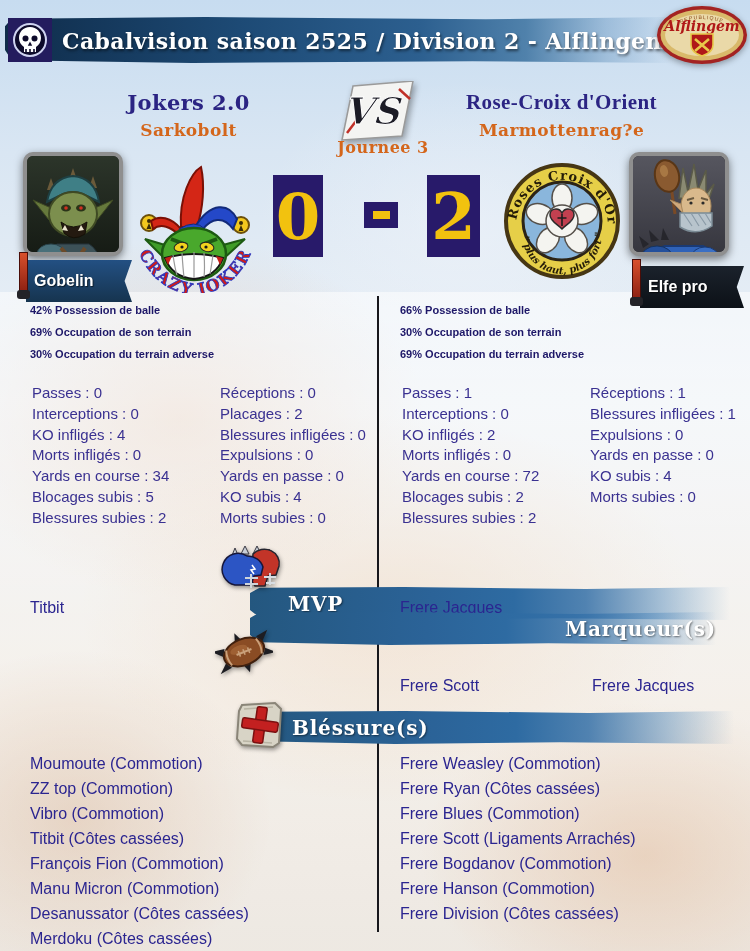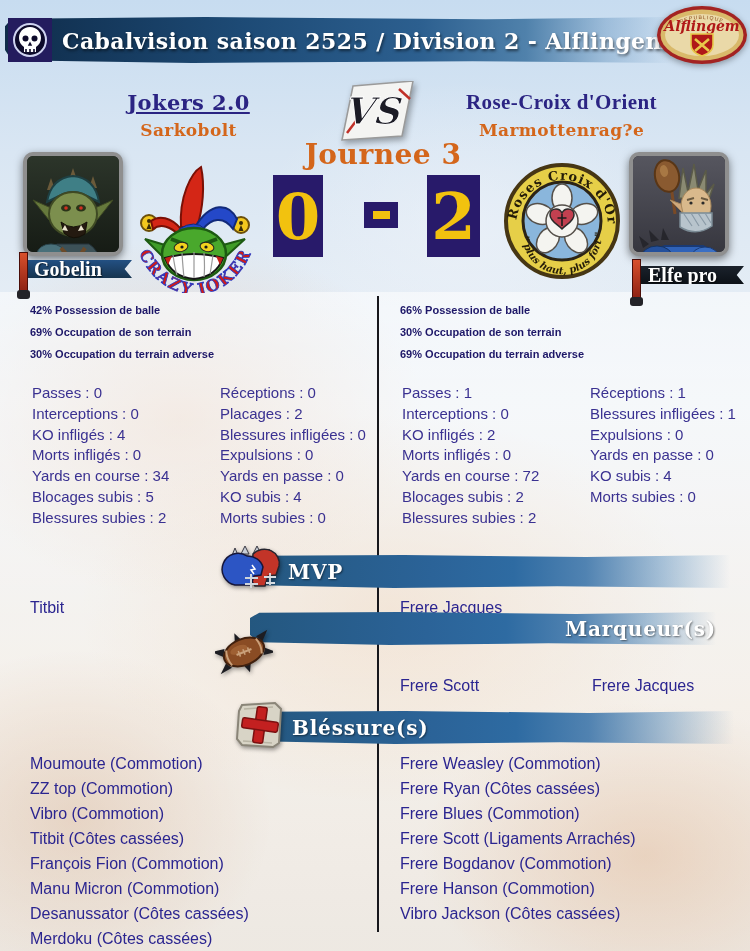--- a/index.html
+++ b/index.html
@@ -23,42 +23,42 @@
     background:linear-gradient(90deg,#0f2c4a 0%,#1c4破 0%,#1d4a75 35%,#2c5f8f 62%,rgba(58,113,159,.85) 78%,rgba(90,140,185,.40) 90%,rgba(120,165,205,0) 100%);
     background:linear-gradient(90deg,#0f2c4a 0%,#1d4a75 35%,#2c5f8f 62%,rgba(58,113,159,.85) 78%,rgba(90,140,185,.40) 90%,rgba(120,165,205,0) 100%);
     clip-path:polygon(0 20%,1% 4%,30% 0,72% 5%,100% 0,100% 100%,70% 96%,28% 100%,1% 94%,0 72%);}
   .header-title{position:absolute;left:62px;top:26px;width:600px;height:30px;line-height:30px;
     color:#fff;font-size:22px;letter-spacing:.4px;text-shadow:1px 2px 3px rgba(0,0,0,.55);white-space:nowrap;}
   .skull-box{position:absolute;left:8px;top:18px;width:44px;height:44px;}
   .badge{position:absolute;left:656px;top:5px;width:92px;height:60px;filter:drop-shadow(0 2px 3px rgba(0,0,0,.35));}
 
   
   .team-name{position:absolute;top:90px;width:377px;text-align:center;font-size:21px;color:#2b2483;letter-spacing:.4px;}
-  .team-name.home{left:0;text-decoration:underline;} .team-name.away{left:373px;font-family:Liberation Serif, serif;}
+  .team-name.home{left:0;} .team-name.away{left:373px;font-family:Liberation Serif, serif;}
   .coach-name{position:absolute;top:120px;width:377px;text-align:center;font-size:17px;color:#d4661b;letter-spacing:.4px;}
   .coach-name.home{left:0;} .coach-name.away{left:373px;}
   .vs-logo{position:absolute;left:339px;top:81px;width:78px;height:60px;filter:drop-shadow(2px 3px 3px rgba(0,0,0,.35));}
-  .round-label{position:absolute;left:288px;top:138px;width:190px;text-align:center;font-size:28px;color:#d4661b;letter-spacing:.5px;}
+  .round-label{position:absolute;left:288px;top:138px;width:190px;text-align:center;font-size:16px;color:#d4661b;letter-spacing:.5px;}
 
   
   .score-box{position:absolute;top:175px;height:82px;background:#281a6a;color:#f2c20f;
     display:flex;align-items:center;justify-content:center;font-family:"DejaVu Serif",serif;font-weight:bold;font-size:64px;}
   .score-box.home{left:273px;width:50px;} .score-box.away{left:427px;width:53px;}
   .score-sep{position:absolute;left:364px;top:202px;width:34px;height:26px;background:#281a6a;display:flex;align-items:center;justify-content:center;}
   .score-sep .bar{width:17px;height:8px;background:#f2c20f;}
 
   
   .card{position:absolute;top:152px;width:100px;height:104px;background:#2b2b2b;border:4px solid #8f8f8f;
     border-radius:10px;box-sizing:border-box;box-shadow:0 3px 8px rgba(0,0,0,.5);overflow:hidden;}
   .card.home{left:23px;} .card.away{left:629px;}
   .card svg{display:block;}
   .pole{position:absolute;width:9px;height:42px;background:linear-gradient(180deg,#d8502c,#8a1f12);
     border:1px solid #4a0d08;box-sizing:border-box;z-index:6;}
   .pole::after{content:"";position:absolute;left:-3px;bottom:-6px;width:13px;height:9px;background:#232328;border-radius:3px;}
-  .card-banner{position:absolute;height:18px;color:#fff;font-family:Liberation Serif, serif;font-weight:bold;font-size:20px;
+  .card-banner{position:absolute;height:42px;color:#fff;font-family:Liberation Sans, sans-serif;font-weight:bold;font-size:16px;
     display:flex;align-items:center;padding:0 8px;z-index:5;box-sizing:border-box;
     clip-path:polygon(0 0,100% 0,93% 50%,100% 100%,0 100%);text-shadow:1px 1px 1px rgba(0,0,0,.6);}
   .card-banner.home{left:26px;top:260px;width:106px;background:linear-gradient(180deg,#235083,#16344f);}
   .card-banner.away{left:640px;top:266px;width:104px;background:linear-gradient(180deg,#1b222c,#0c1117);}
 
   .team-logo{position:absolute;}
   .team-logo.home{left:137px;top:161px;width:116px;height:132px;}
   .team-logo.away{left:501px;top:154px;width:122px;height:134px;}
 
   
@@ -69,21 +69,21 @@
   .possession.home{left:30px;} .possession.away{left:400px;}
   .stat-col{position:absolute;top:383px;color:#3a3191;font-size:15px;line-height:20.8px;white-space:nowrap;}
   .stat-col.h1{left:32px;} .stat-col.h2{left:220px;} .stat-col.a1{left:402px;} .stat-col.a2{left:590px;}
 
   
   .banner{position:absolute;left:250px;width:442px;height:33px;color:#fff;
     font-family:"DejaVu Serif",serif;font-weight:bold;font-size:20px;letter-spacing:.8px;
     display:flex;align-items:center;text-shadow:1px 1px 2px rgba(0,0,0,.5);
     background:linear-gradient(90deg,#24577f 0%,#2b6398 38%,#2e6ba2 55%,rgba(52,112,168,.85) 70%,rgba(72,132,186,.45) 86%,rgba(95,152,202,0) 100%);
     clip-path:polygon(0 18%,2% 2%,32% 0,70% 6%,100% 0,100% 100%,64% 95%,30% 100%,2% 92%,0 70%);}
-  .banner.mvp{top:555px;padding-left:38px;}
+  .banner.mvp{top:587px;padding-left:38px;}
   .banner.scorers{top:612px;padding-left:24px;justify-content:flex-end;}
   .banner.injuries{top:711px;padding-left:42px;}
   .sec-icon{position:absolute;z-index:6;filter:drop-shadow(1px 2px 2px rgba(0,0,0,.4));}
   .sec-icon.mvp{left:217px;top:545px;} .sec-icon.scorers{left:215px;top:627px;} .sec-icon.injuries{left:235px;top:701px;}
 
   .name{position:absolute;font-size:16px;color:#2b2590;white-space:nowrap;}
   .inj-list{position:absolute;margin:0;padding:0;list-style:none;font-size:16px;color:#2b2590;}
   .inj-list li{height:25px;line-height:25px;white-space:nowrap;}
   .inj-list.home{left:30px;top:751px;width:340px;} .inj-list.away{left:400px;top:751px;width:345px;}
 </style>
@@ -392,15 +392,15 @@
     <li>Desanussator (Côtes cassées)</li>
     <li>Merdoku (Côtes cassées)</li>
   </ul>
   <ul class="inj-list away">
     <li>Frere Weasley (Commotion)</li>
     <li>Frere Ryan (Côtes cassées)</li>
     <li>Frere Blues (Commotion)</li>
     <li>Frere Scott (Ligaments Arrachés)</li>
     <li>Frere Bogdanov (Commotion)</li>
     <li>Frere Hanson (Commotion)</li>
-    <li>Vibro Jackson (Côtes cassées)</li>
+    <li>Frere Division (Côtes cassées)</li>
   </ul>
 </div>
 
 </body></html>

